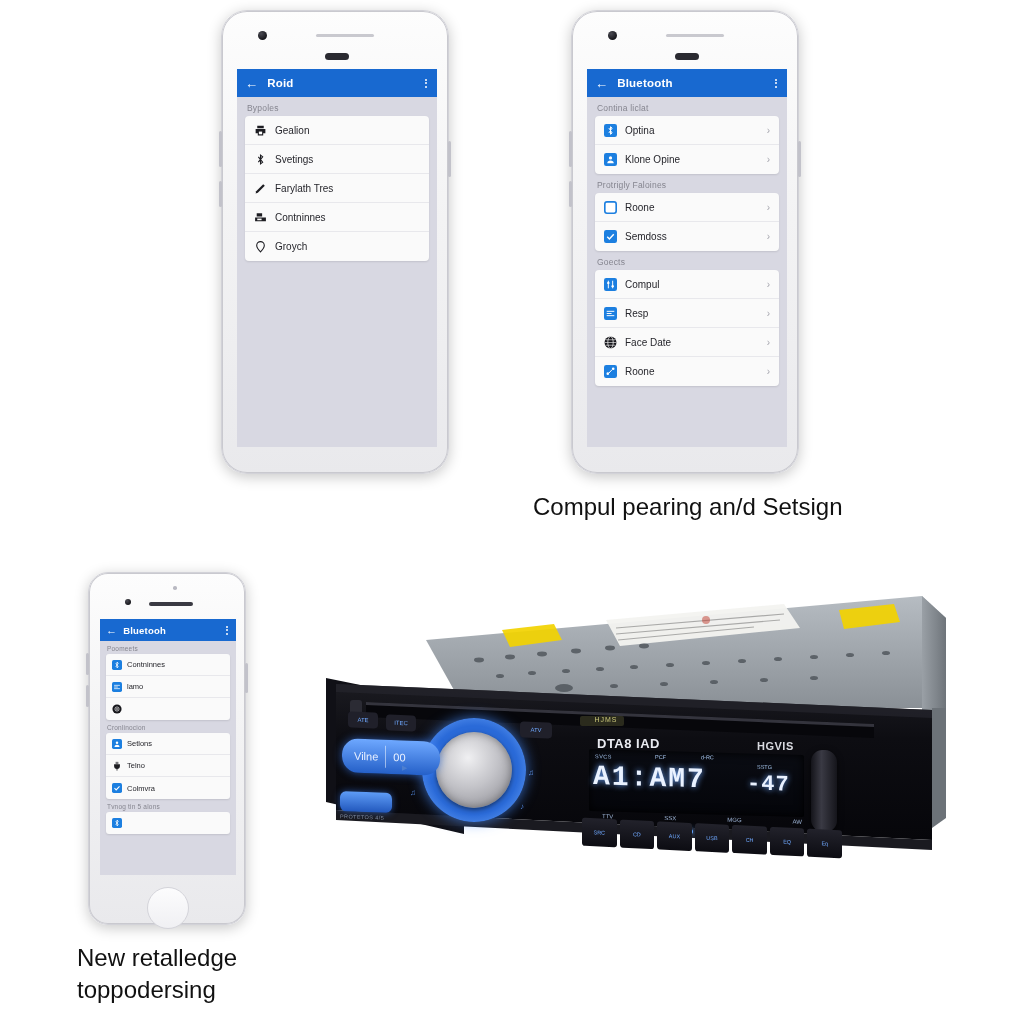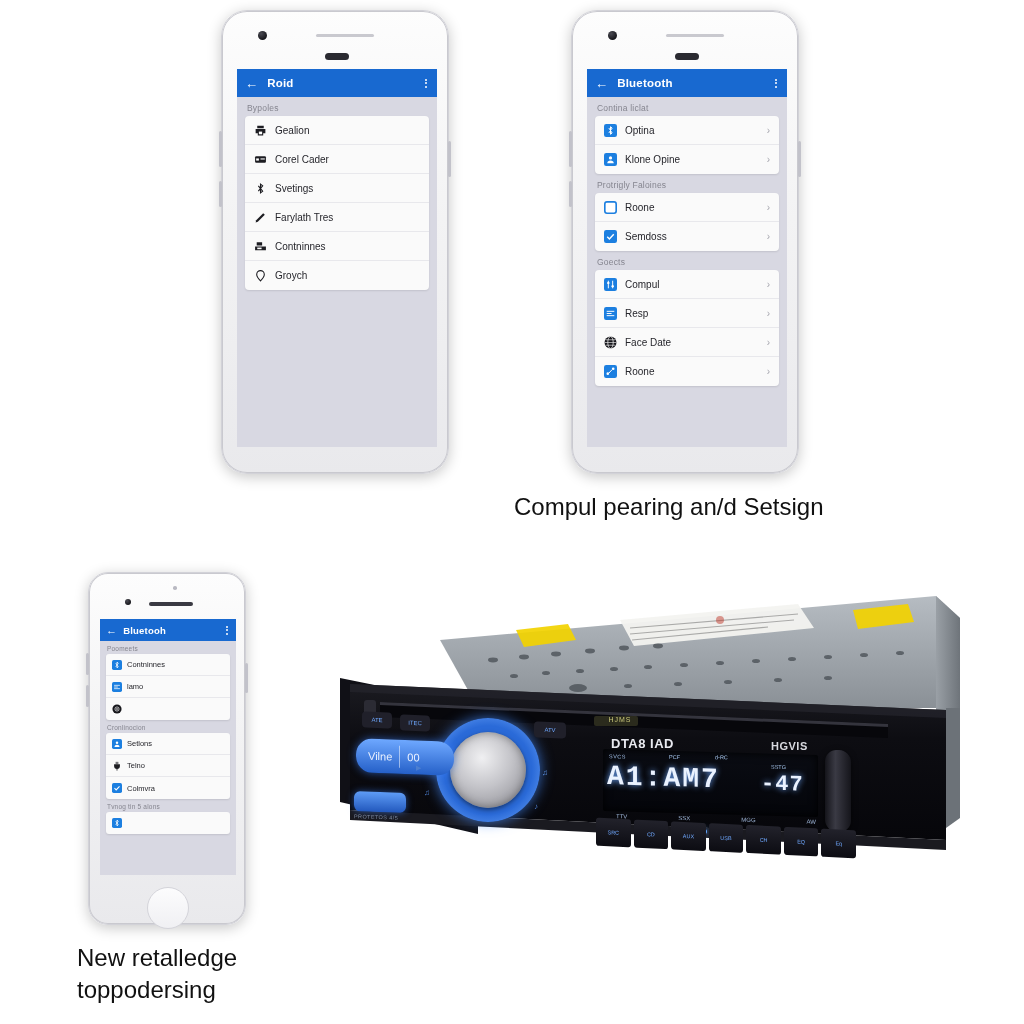--- a/index.html
+++ b/index.html
@@ -121,28 +121,20 @@
 
         <div class="row">
           <svg class="ic" viewBox="0 0 24 24" fill="#1d1d22">
             <path d="M6 3h12v5H6z"></path>
               <path d="M3 9h18v8h-4v4H7v-4H3z" fill="#1d1d22"></path>
               <rect x="9" y="14" width="6" height="5" fill="#fff"></rect>
           </svg>
           <span>Gealion</span>
         </div>
 
-        <div class="row">
-          <svg class="ic" viewBox="0 0 24 24" fill="#1d1d22">
-            <rect x="2" y="6" width="20" height="12" rx="2"></rect>
-              <rect x="4" y="10" width="5" height="4" fill="#fff"></rect>
-              <rect x="12" y="10" width="8" height="2" fill="#fff"></rect>
-          </svg>
-          <span>Corel Cader</span>
-        </div>
 
         <div class="row">
           <svg class="ic" viewBox="0 0 24 24" stroke="#1d1d22" stroke-width="2" fill="none">
             <path d="M8 7l8 10-4 3V4l4 3-8 10"></path>
           </svg>
           <span>Svetings</span>
         </div>
 
         <div class="row">
           <svg class="ic" viewBox="0 0 24 24" fill="#1d1d22">
@@ -356,27 +348,27 @@
             <path d="M9 7.5l6 9-3 2.5V5l3 2.5-6 9" stroke="#fff" stroke-width="1.8" fill="none"></path>
           </svg>
           <span></span>
         </div>
       </div>
     </div>
 
     <div class="homebtn" style="left:58px; top:314px; width:42px; height:42px;"></div>
   </div>
 
-  <div class="caption" style="left:514px; top:493px;text-align:right;">Compul pearing an/d Setsign</div>
+  <div class="caption" style="left:533px; top:493px;text-align:right;">Compul pearing an/d Setsign</div>
   <div class="caption two-line" style="left:77px; top:942px; width:230px;">
     <div>New retalledge</div>
     <div>toppodersing</div>
   </div>
 
-  <div class="stereo-wrap" style="left:328px; top:588px; width:640px; height:280px;">
+  <div class="stereo-wrap" style="left:314px; top:588px; width:640px; height:280px;">
 
     <svg width="640" height="280" viewBox="0 0 640 280" style="position:absolute; left:0; top:0;">
       <defs>
         <linearGradient id="chassisTop" x1="0" y1="0" x2="0" y2="1">
           <stop offset="0%" stop-color="#b6bcc2"></stop>
             <stop offset="100%" stop-color="#8a9096"></stop>
         </linearGradient>
         <linearGradient id="chassisSide" x1="0" y1="0" x2="1" y2="0">
           <stop offset="0%" stop-color="#9aa0a6"></stop>
             <stop offset="100%" stop-color="#6e747a"></stop>

